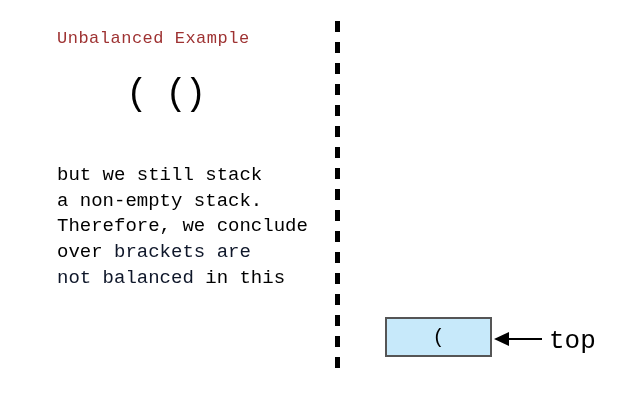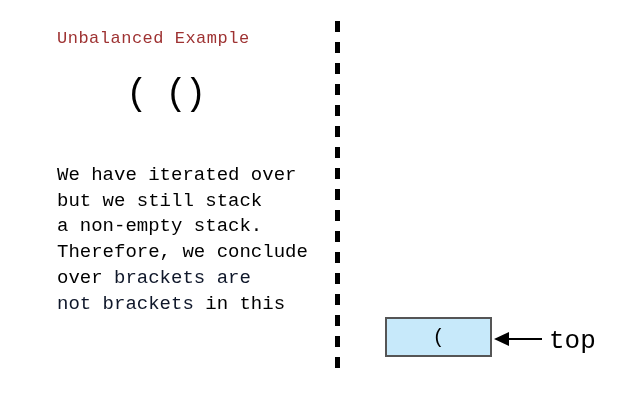--- a/index.html
+++ b/index.html
@@ -90,26 +90,25 @@
 </head>
 <body>
 
 <div class="slide">
 
   <h1 class="title">Unbalanced Example</h1>
 
   <div class="expression">( ()</div>
 
   <div class="explanation">
-    <div class="expl-line"><span>We have iterated over</span></div>
     <div class="expl-line"><span>but we still stack</span></div>
     <div class="expl-line"><span>a non-empty stack.</span></div>
     <div class="expl-line"><span>Therefore, we conclude</span></div>
     <div class="expl-line"><span>over </span><span class="red-text">brackets are</span></div>
-    <div class="expl-line"><span class="red-text">not brackets</span><span> in this</span></div>
+    <div class="expl-line"><span class="red-text">not balanced</span><span> in this</span></div>
   </div>
 
   <div class="divider"></div>
 
   <div class="stack-box">
     <span>(</span>
   </div>
 
   <div class="pointer-arrow">
     <span class="arrow-head"></span>

